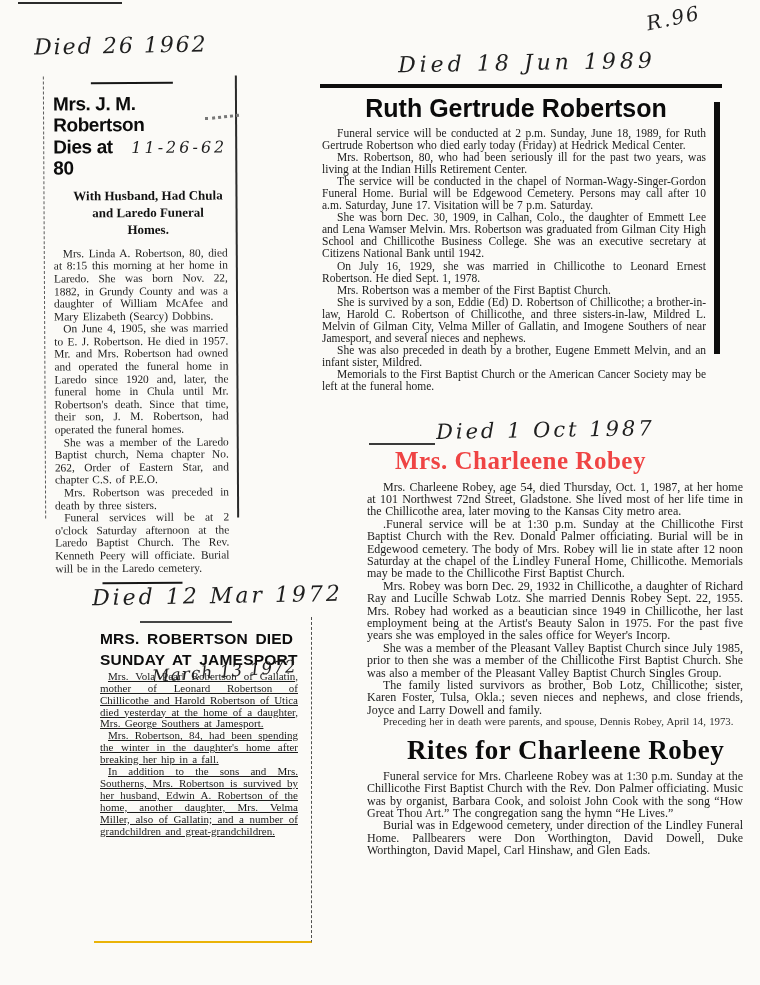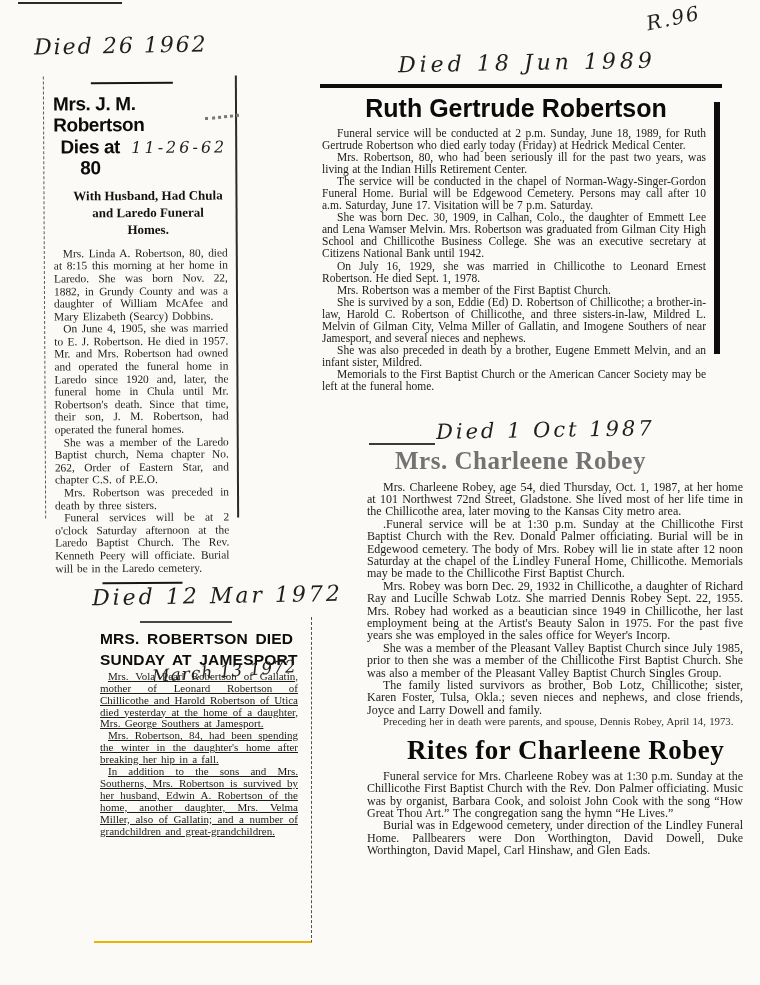--- a/index.html
+++ b/index.html
@@ -45,21 +45,21 @@
   .clip-a .top-rule { width: 82px; border-top: 2px solid #161616; margin: 6px auto 0 38px; }
   .clip-a .headline {
     margin-top: 9px;
     font-family: "Liberation Sans", sans-serif;
     font-weight: 800;
     font-size: 19px;
     line-height: 1.12;
     color: #0c0c0c;
     letter-spacing: -0.4px;
   }
-  .clip-a .headline-row { display: flex; align-items: baseline; gap: 4px; text-align: center; }
+  .clip-a .headline-row { display: flex; align-items: baseline; gap: 4px; }
   .clip-a .inline-date { font-size: 16px; font-weight: 400; letter-spacing: 3px; }
   .smudge-mark {
     right: -4px; top: 40px; width: 34px; height: 0;
     border-top: 3px dotted #777;
     transform: rotate(-6deg);
   }
   .clip-a .subhead {
     text-align: center;
     font-weight: 700;
     font-size: 13px;
@@ -104,21 +104,21 @@
   }
 
   
   .clip-cd { left: 367px; top: 443px; width: 376px; }
   .clip-cd .frag-rule { width: 66px; border-top: 2px solid #3a3a3a; margin: 0 0 2px 2px; }
   .clip-cd .headline-c {
     font-family: "Liberation Serif", serif;
     font-weight: 700;
     font-size: 25px;
     line-height: 1.1;
-    color: #737373;
+    color: #ef4444;
     margin: 0 0 6px 28px;
     letter-spacing: 0.5px;
   }
   .clip-cd .body p {
     margin: 0;
     font-size: 12px;
     line-height: 12.4px;
     text-align: justify;
     text-indent: 16px;
     word-spacing: 0.5px;

